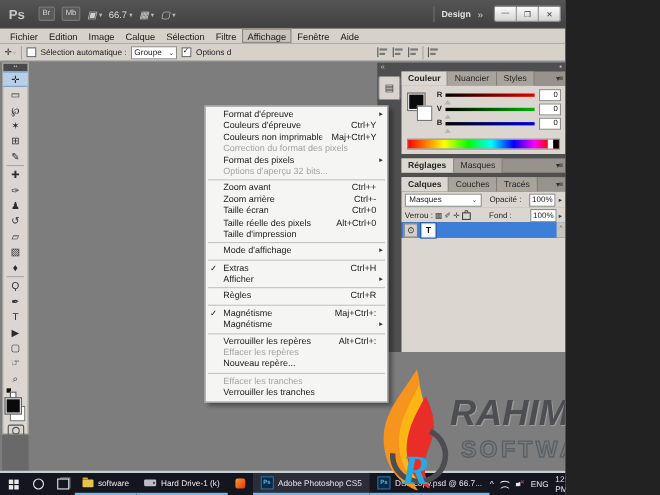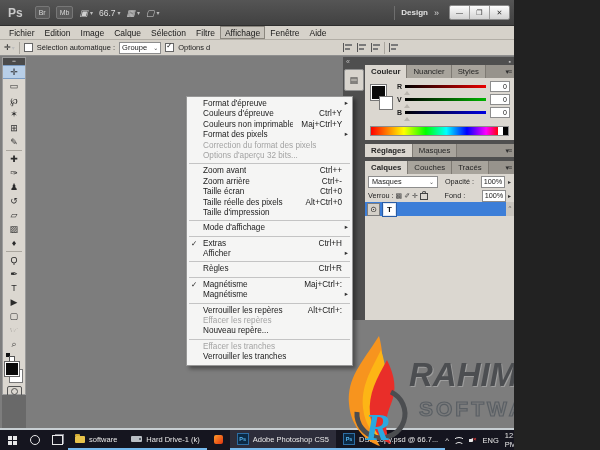--- a/index.html
+++ b/index.html
@@ -399,31 +399,31 @@
           <span class="lbl">Couleurs d'épreuve</span>
           <span class="sc">Ctrl+Y</span>
           <span class="sub"></span>
         </div>
         <div class="mi">
           <span class="chk"></span>
           <span class="lbl">Couleurs non imprimables</span>
           <span class="sc">Maj+Ctrl+Y</span>
           <span class="sub"></span>
         </div>
+        <div class="mi dis">
+          <span class="chk"></span>
+          <span class="lbl">Correction du format des pixels</span>
+          <span class="sc"></span>
+          <span class="sub"></span>
+        </div>
         <div class="mi">
           <span class="chk"></span>
           <span class="lbl">Format des pixels</span>
           <span class="sc"></span>
           <span class="sub">▸</span>
-        </div>
-        <div class="mi dis">
-          <span class="chk"></span>
-          <span class="lbl">Correction du format des pixels</span>
-          <span class="sc"></span>
-          <span class="sub"></span>
         </div>
         <div class="mi dis">
           <span class="chk"></span>
           <span class="lbl">Options d'aperçu 32 bits...</span>
           <span class="sc"></span>
           <span class="sub"></span>
         </div>
         <div class="msep"></div>
         <div class="mi">
           <span class="chk"></span>

